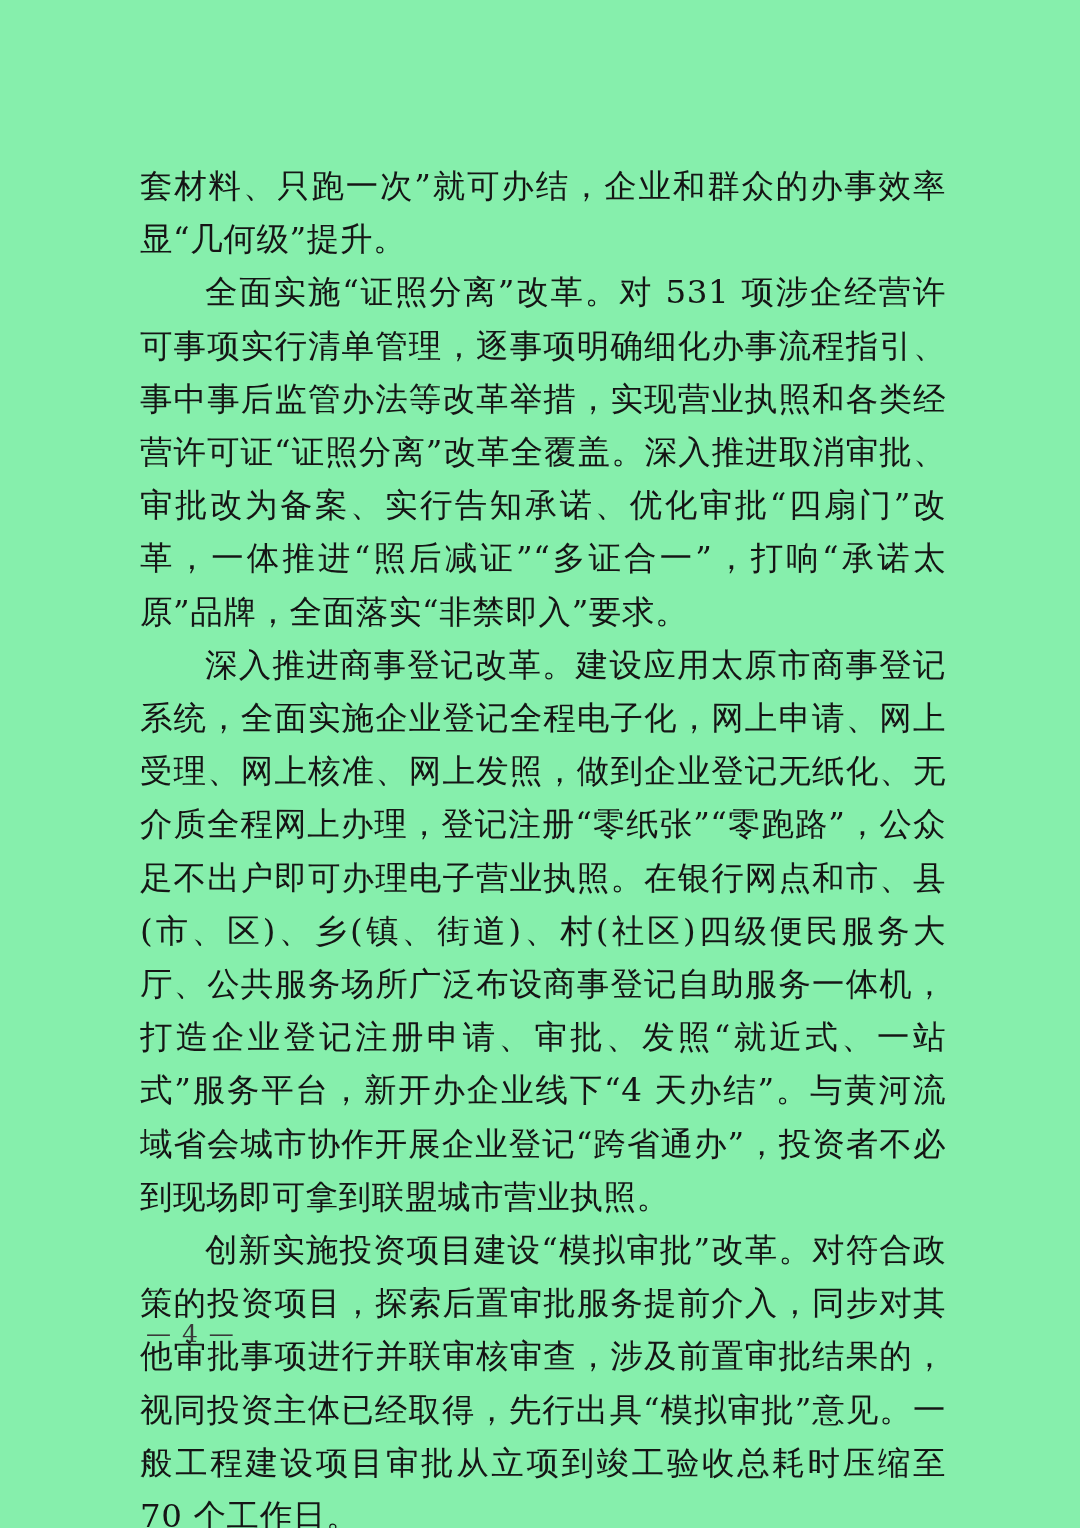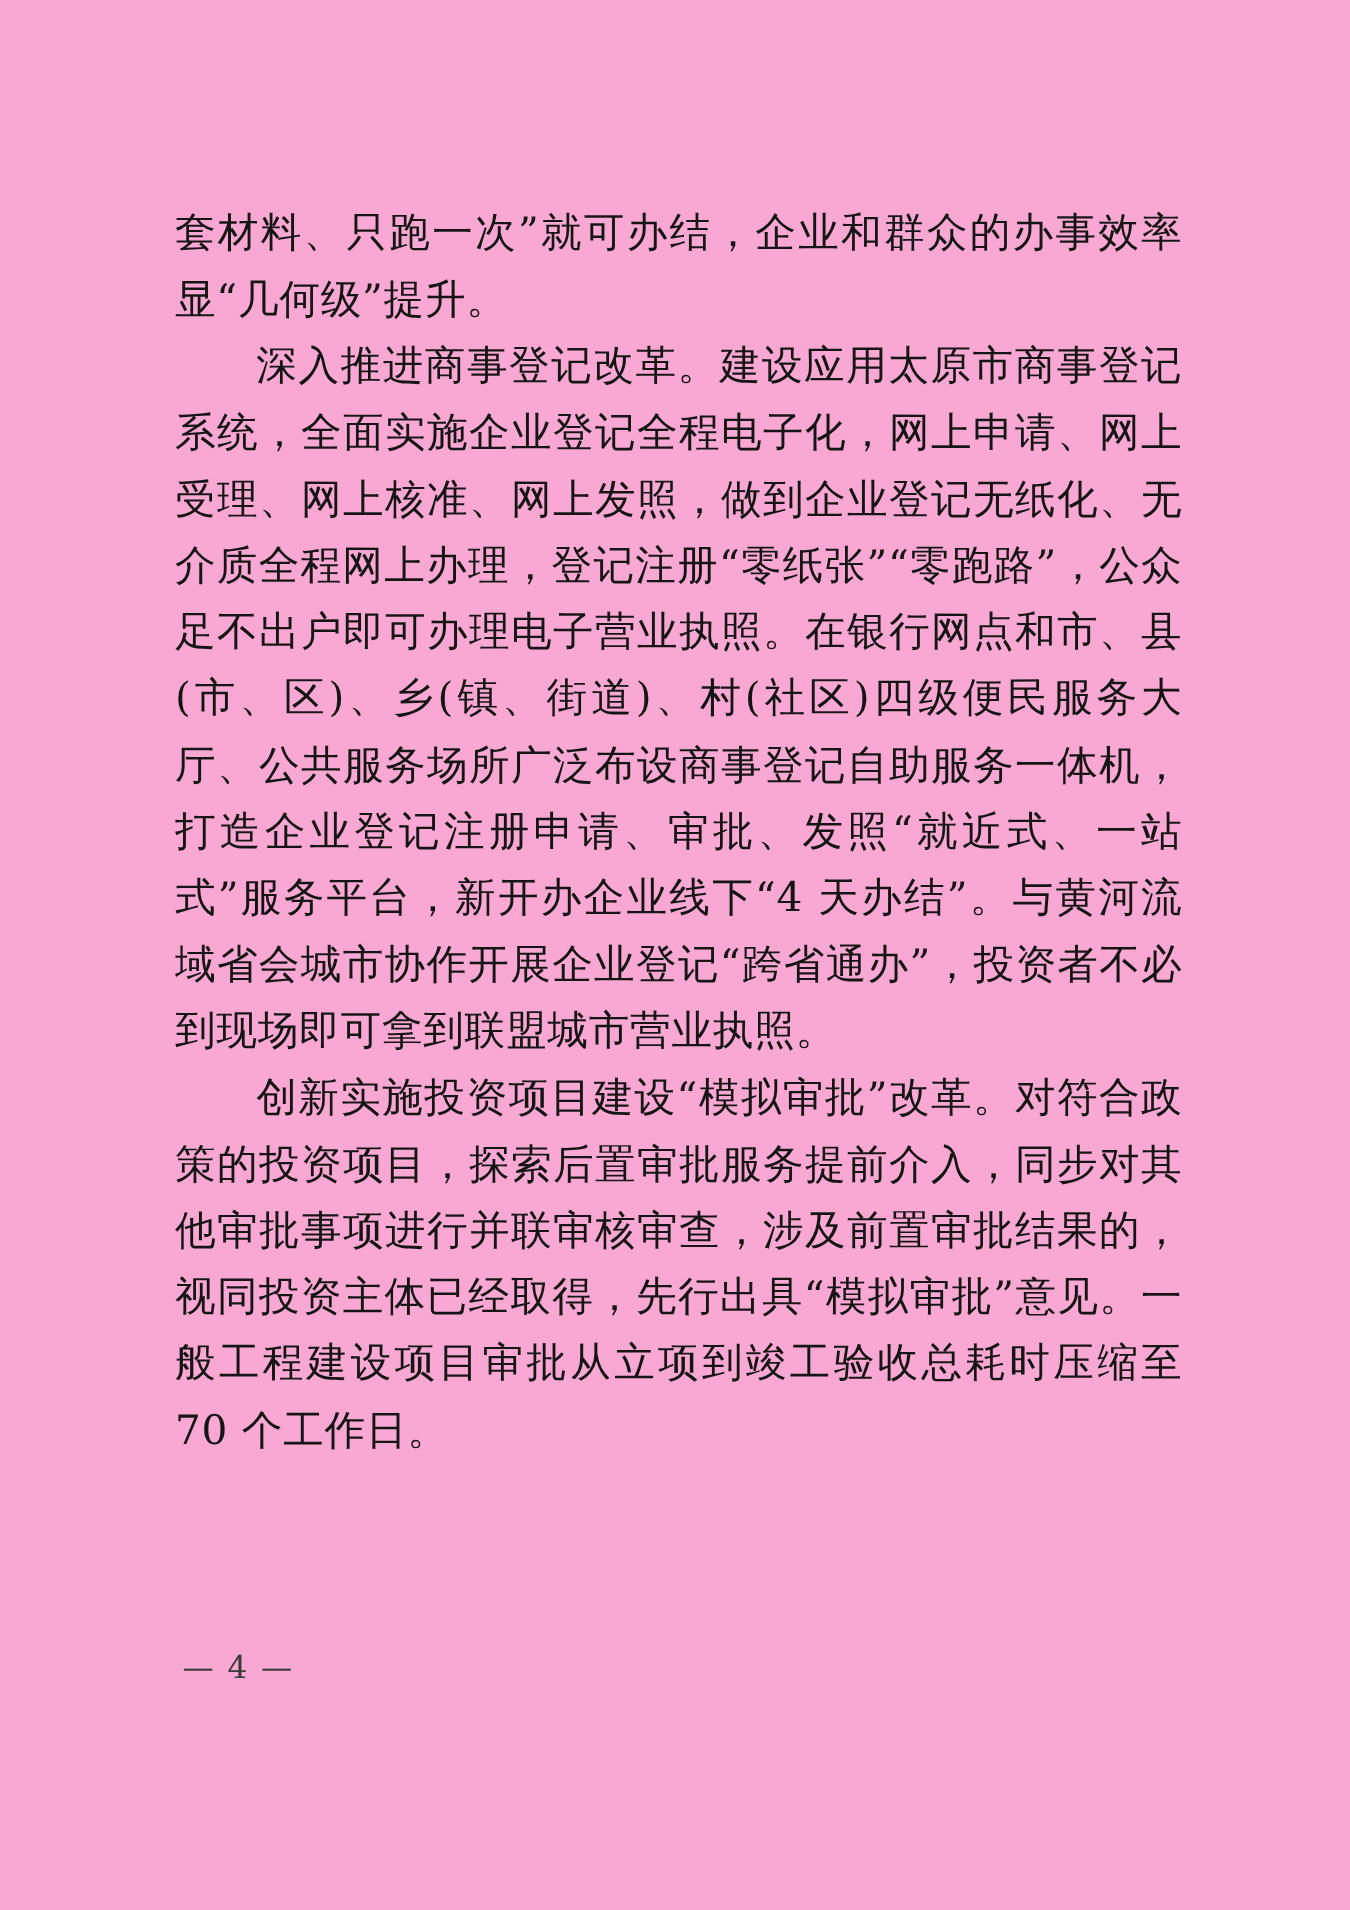--- a/index.html
+++ b/index.html
@@ -4,21 +4,21 @@
 <style>
   html, body {
     margin: 0;
     padding: 0;
     background: #ffffff;
   }
   .page {
     position: relative;
     width: 1080px;
     height: 1528px;
-    background: #f9a8d4;
+    background: #86efac;
     overflow: hidden;
     font-family: "DejaVu Serif", "Liberation Serif", serif;
   }
   .doc-body {
     position: absolute;
     left: 140px;
     top: 160px;
     width: 806px;
   }
   .para {
@@ -48,19 +48,20 @@
     white-space: pre;
   }
 </style>
 </head>
 <body>
 
 <div class="page">
 
   <div class="doc-body">
     <p class="para no-indent">套材料、只跑一次”就可办结，企业和群众的办事效率显“几何级”提升。</p>
+    <p class="para">全面实施“证照分离”改革。对 531 项涉企经营许可事项实行清单管理，逐事项明确细化办事流程指引、事中事后监管办法等改革举措，实现营业执照和各类经营许可证“证照分离”改革全覆盖。深入推进取消审批、审批改为备案、实行告知承诺、优化审批“四扇门”改革，一体推进“照后减证”“多证合一”，打响“承诺太原”品牌，全面落实“非禁即入”要求。</p>
     <p class="para">深入推进商事登记改革。建设应用太原市商事登记系统，全面实施企业登记全程电子化，网上申请、网上受理、网上核准、网上发照，做到企业登记无纸化、无介质全程网上办理，登记注册“零纸张”“零跑路”，公众足不出户即可办理电子营业执照。在银行网点和市、县(市、区)、乡(镇、街道)、村(社区)四级便民服务大厅、公共服务场所广泛布设商事登记自助服务一体机，打造企业登记注册申请、审批、发照“就近式、一站式”服务平台，新开办企业线下“4 天办结”。与黄河流域省会城市协作开展企业登记“跨省通办”，投资者不必到现场即可拿到联盟城市营业执照。</p>
     <p class="para">创新实施投资项目建设“模拟审批”改革。对符合政策的投资项目，探索后置审批服务提前介入，同步对其他审批事项进行并联审核审查，涉及前置审批结果的，视同投资主体已经取得，先行出具“模拟审批”意见。一般工程建设项目审批从立项到竣工验收总耗时压缩至 70 个工作日。</p>
   </div>
 
   <div class="page-number">— 4 —</div>
 
 </div>
 
 </body></html>

